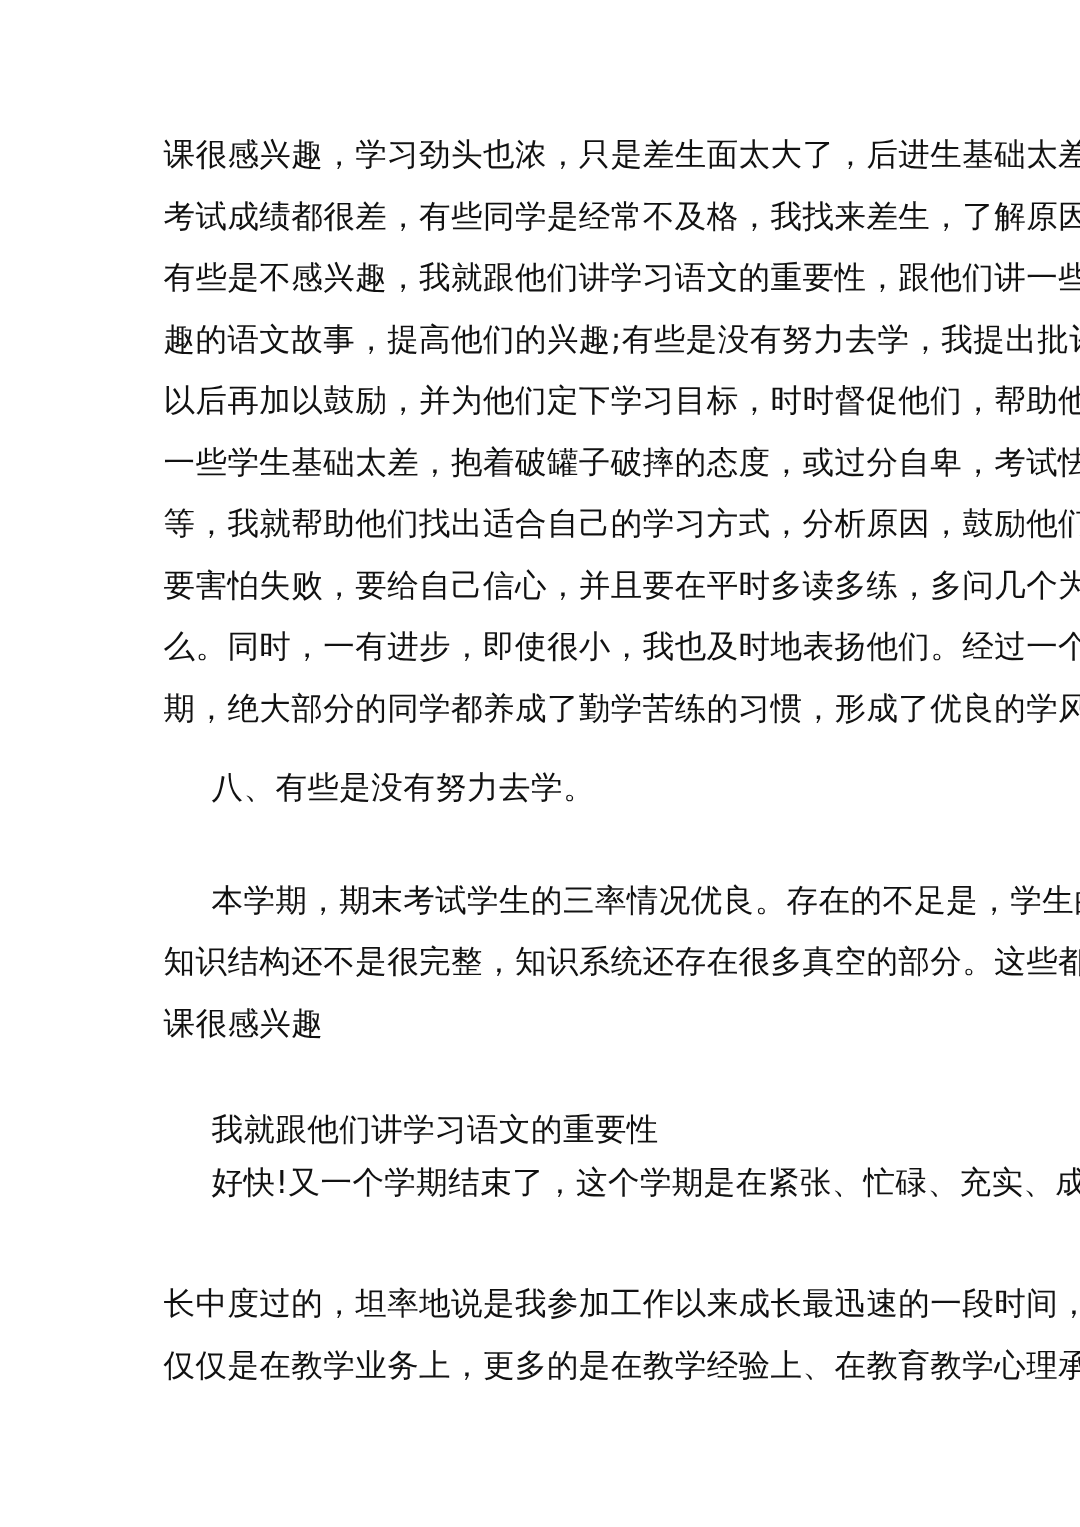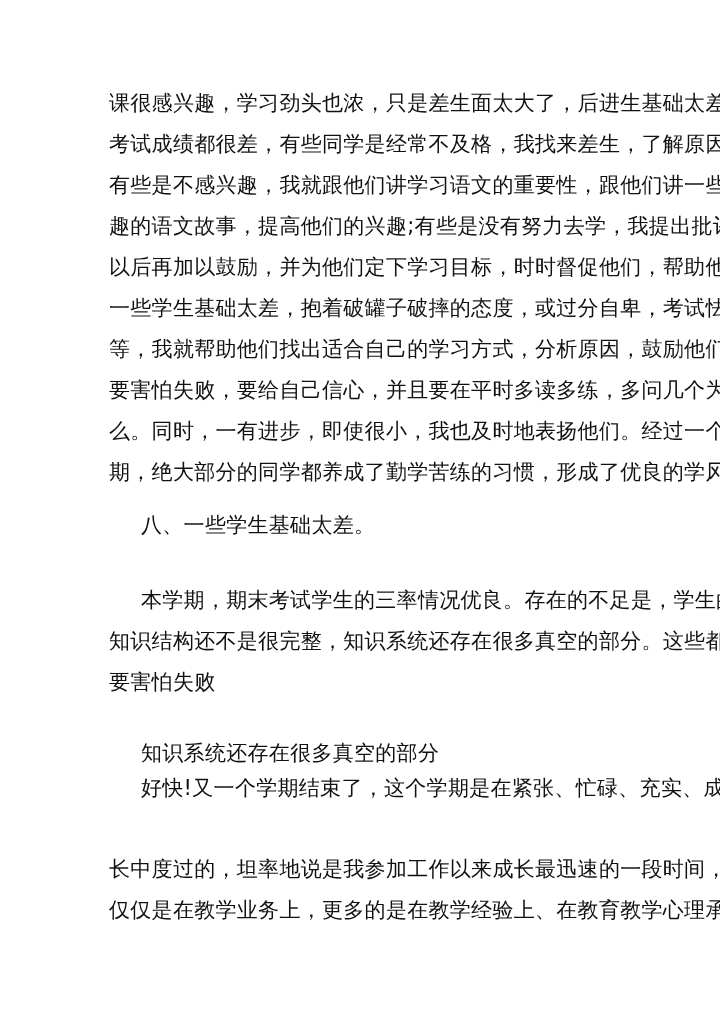--- a/index.html
+++ b/index.html
@@ -21,29 +21,29 @@
     <div class="line" style="top:171px">有些是不感兴趣，我就跟他们讲学习语文的重要性，跟他们讲一些有</div>
     <div class="line" style="top:212px">趣的语文故事，提高他们的兴趣;有些是没有努力去学，我提出批评</div>
     <div class="line" style="top:253px">以后再加以鼓励，并为他们定下学习目标，时时督促他们，帮助他们;</div>
     <div class="line" style="top:294px">一些学生基础太差，抱着破罐子破摔的态度，或过分自卑，考试怯场</div>
     <div class="line" style="top:335px">等，我就帮助他们找出适合自己的学习方式，分析原因，鼓励他们不</div>
     <div class="line" style="top:376px">要害怕失败，要给自己信心，并且要在平时多读多练，多问几个为什</div>
     <div class="line" style="top:417px">么。同时，一有进步，即使很小，我也及时地表扬他们。经过一个学</div>
     <div class="line" style="top:458px">期，绝大部分的同学都养成了勤学苦练的习惯，形成了优良的学风。</div>
   </div>
 
-  <div class="line indent" style="top:511px">八、一些学生基础太差。</div>
+  <div class="line indent" style="top:511px">八、有些是没有努力去学。</div>
 
   <div>
     <div class="line indent" style="top:586px">本学期，期末考试学生的三率情况优良。存在的不足是，学生的</div>
     <div class="line" style="top:627px">知识结构还不是很完整，知识系统还存在很多真空的部分。这些都有</div>
-    <div class="line" style="top:668px">要害怕失败</div>
+    <div class="line" style="top:668px">课很感兴趣</div>
   </div>
 
-  <div class="line indent" style="top:739px">知识系统还存在很多真空的部分</div>
+  <div class="line indent" style="top:739px">我就跟他们讲学习语文的重要性</div>
 
   <div>
     <div class="line indent" style="top:774px">好快!又一个学期结束了，这个学期是在紧张、忙碌、充实、成</div>
     <div class="line" style="top:855px">长中度过的，坦率地说是我参加工作以来成长最迅速的一段时间，不</div>
     <div class="line" style="top:896px">仅仅是在教学业务上，更多的是在教学经验上、在教育教学心理承受</div>
   </div>
 
 </div>
 
 </body></html>

